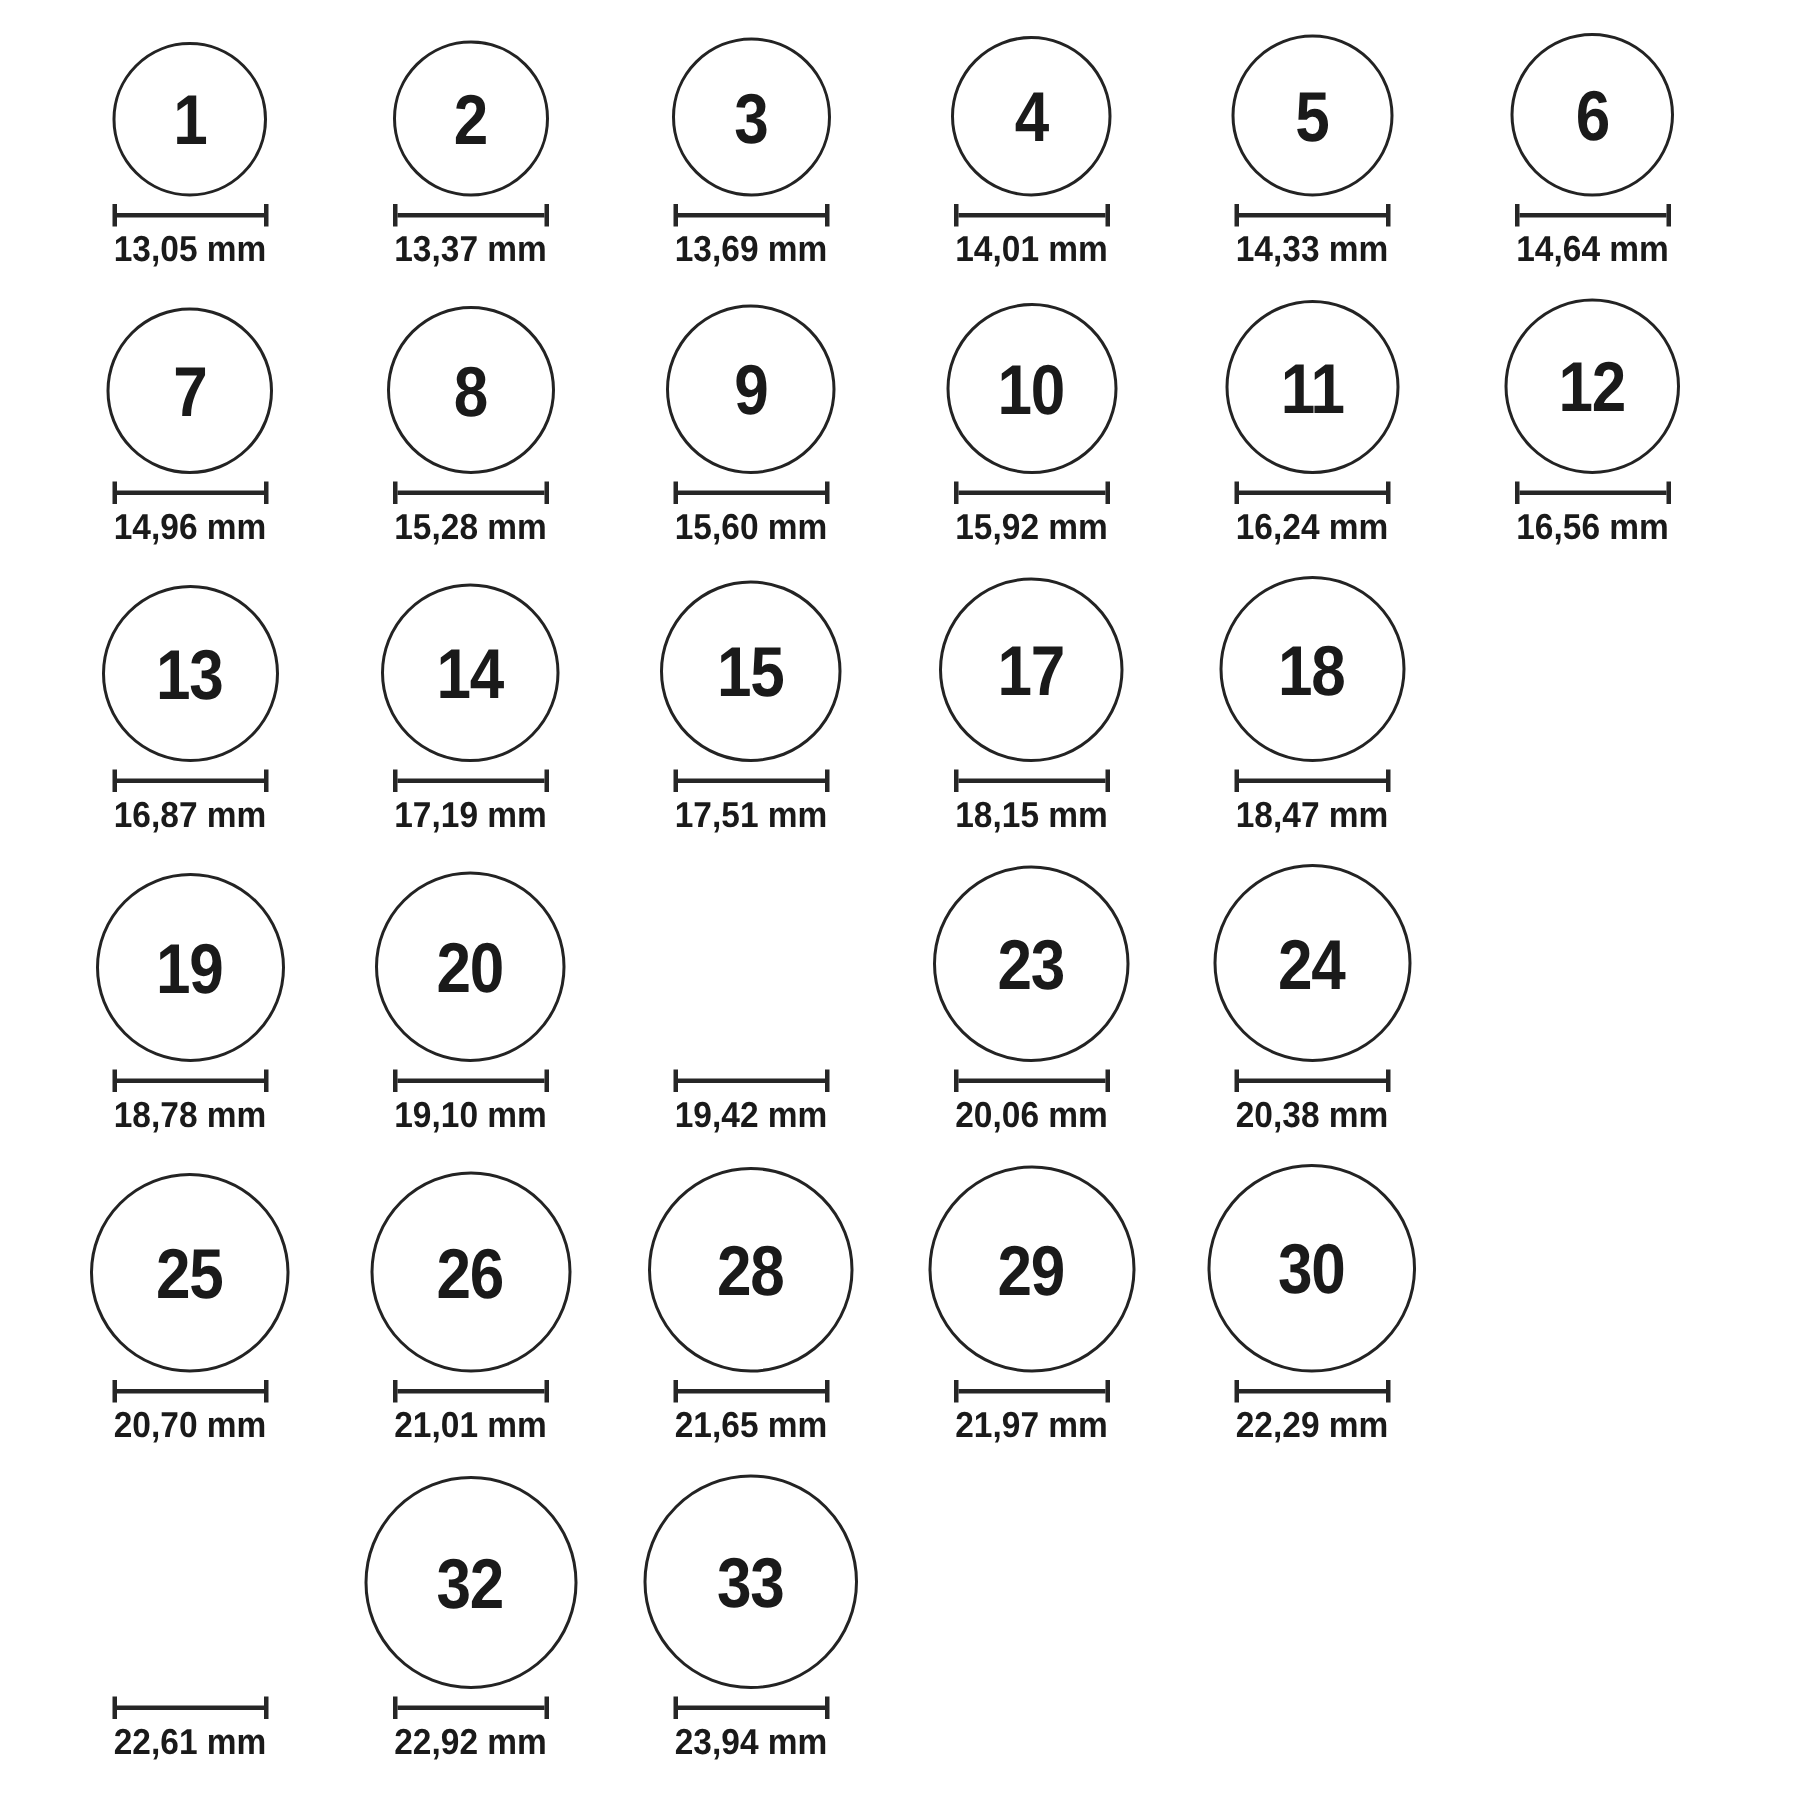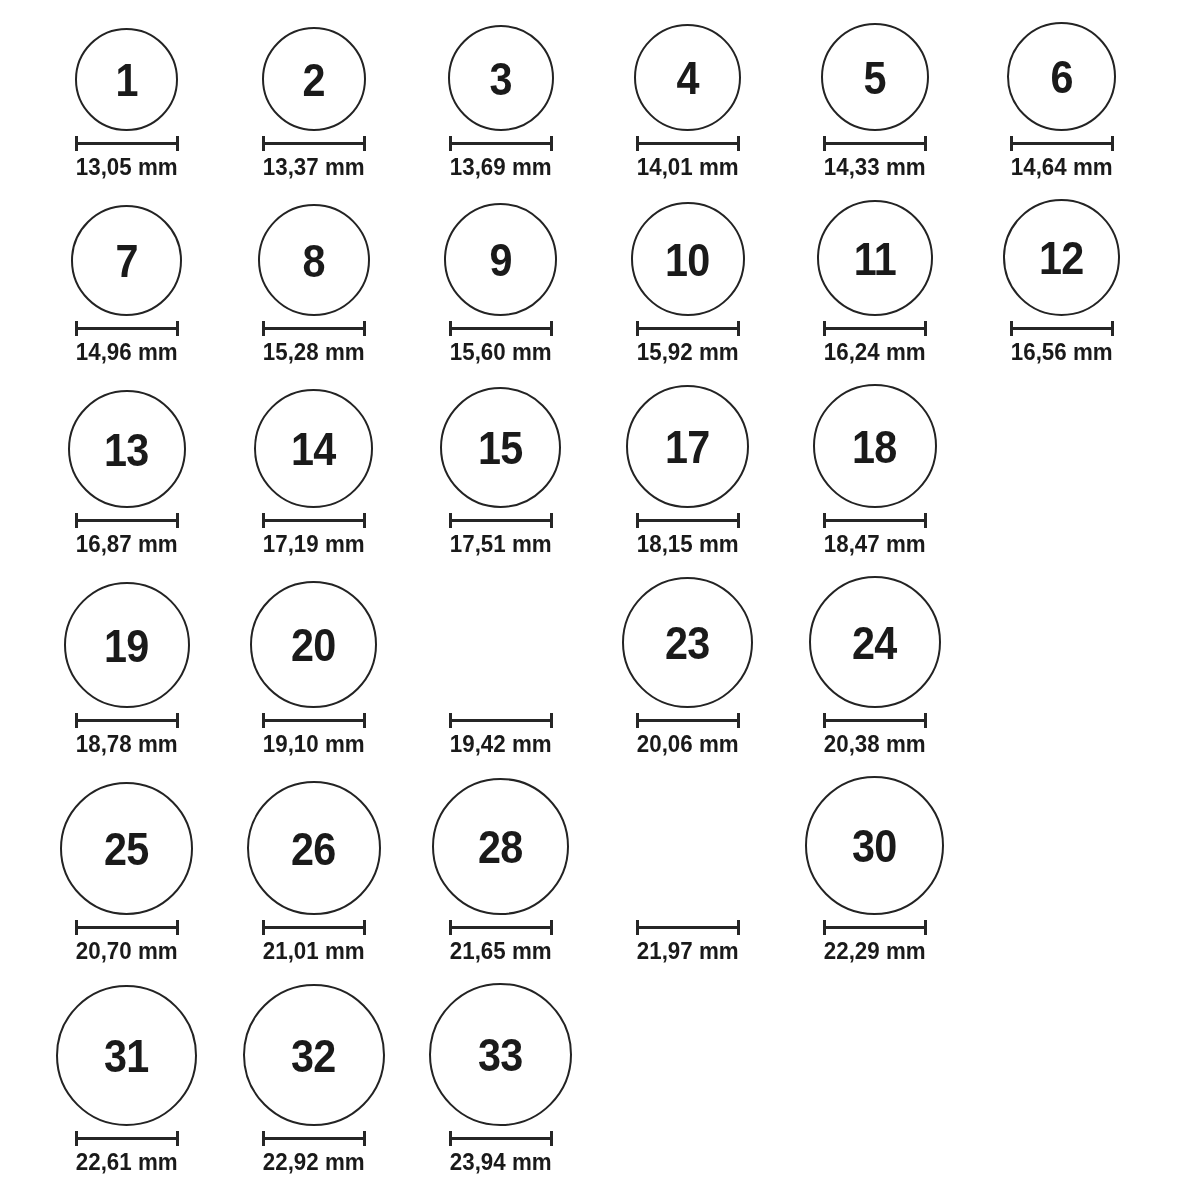--- a/index.html
+++ b/index.html
@@ -348,20 +348,23 @@
         <span class="num">28</span>
       </div>
       <div class="measure">
         <span class="tick"></span>
         <span class="bar"></span>
         <span class="tick"></span>
       </div>
       <div class="label">21,65 mm</div>
     </div>
     <div class="cell">
+      <div class="circle" style="width:138px;height:138px">
+        <span class="num">29</span>
+      </div>
       <div class="measure">
         <span class="tick"></span>
         <span class="bar"></span>
         <span class="tick"></span>
       </div>
       <div class="label">21,97 mm</div>
     </div>
     <div class="cell">
       <div class="circle" style="width:139px;height:139px">
         <span class="num">30</span>
@@ -369,23 +372,20 @@
       <div class="measure">
         <span class="tick"></span>
         <span class="bar"></span>
         <span class="tick"></span>
       </div>
       <div class="label">22,29 mm</div>
     </div>
     </div>
     <div class="row">
     <div class="cell">
-      <div class="circle" style="width:141px;height:141px">
-        <span class="num">31</span>
-      </div>
       <div class="measure">
         <span class="tick"></span>
         <span class="bar"></span>
         <span class="tick"></span>
       </div>
       <div class="label">22,61 mm</div>
     </div>
     <div class="cell">
       <div class="circle" style="width:142px;height:142px">
         <span class="num">32</span>

